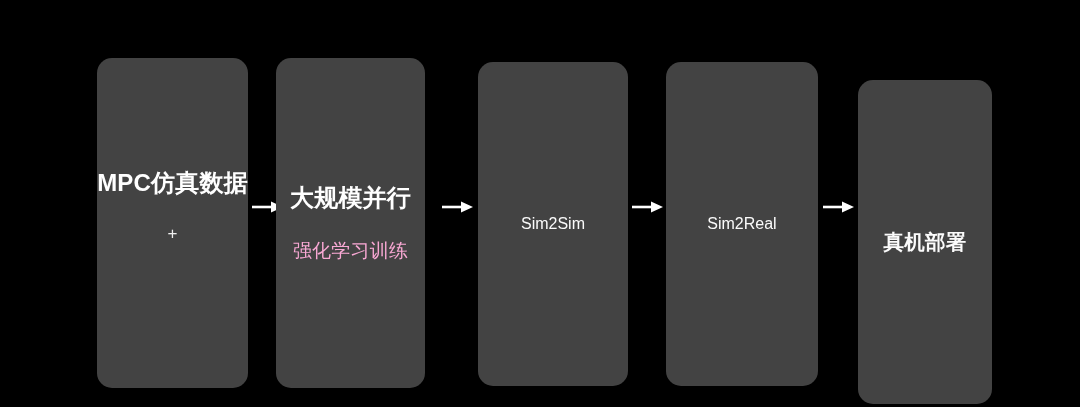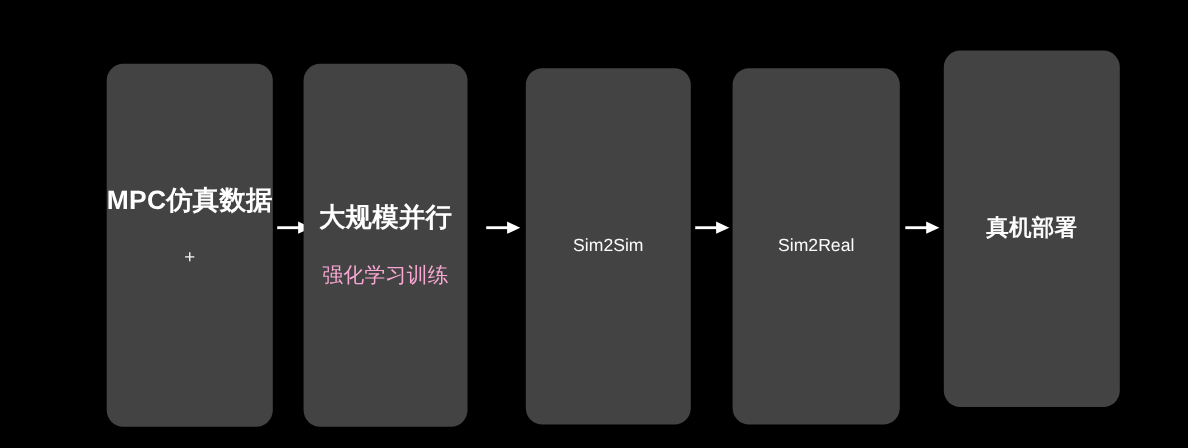--- a/index.html
+++ b/index.html
@@ -154,19 +154,19 @@
     </div>
   </div>
 
   <div class="arrow" style="left:823px; top:200px; width:32px;">
     <svg width="32" height="14" viewBox="0 0 32 14" aria-hidden="true">
       <path d="M0 7 L22 7" stroke="#ffffff" stroke-width="2.6" fill="none"></path>
       <path d="M31 7 L19 1.4 L19 12.6 Z" fill="#ffffff"></path>
     </svg>
   </div>
 
-  <div class="stage" style="left:858px; top:46px; width:160px; height:324px;">
+  <div class="stage" style="left:858px; top:80px; width:134px; height:324px;">
     <div class="stage-lines">
       <span class="line cjk-plain">真机部署</span>
     </div>
   </div>
 
 </div>
 
 </body></html>

